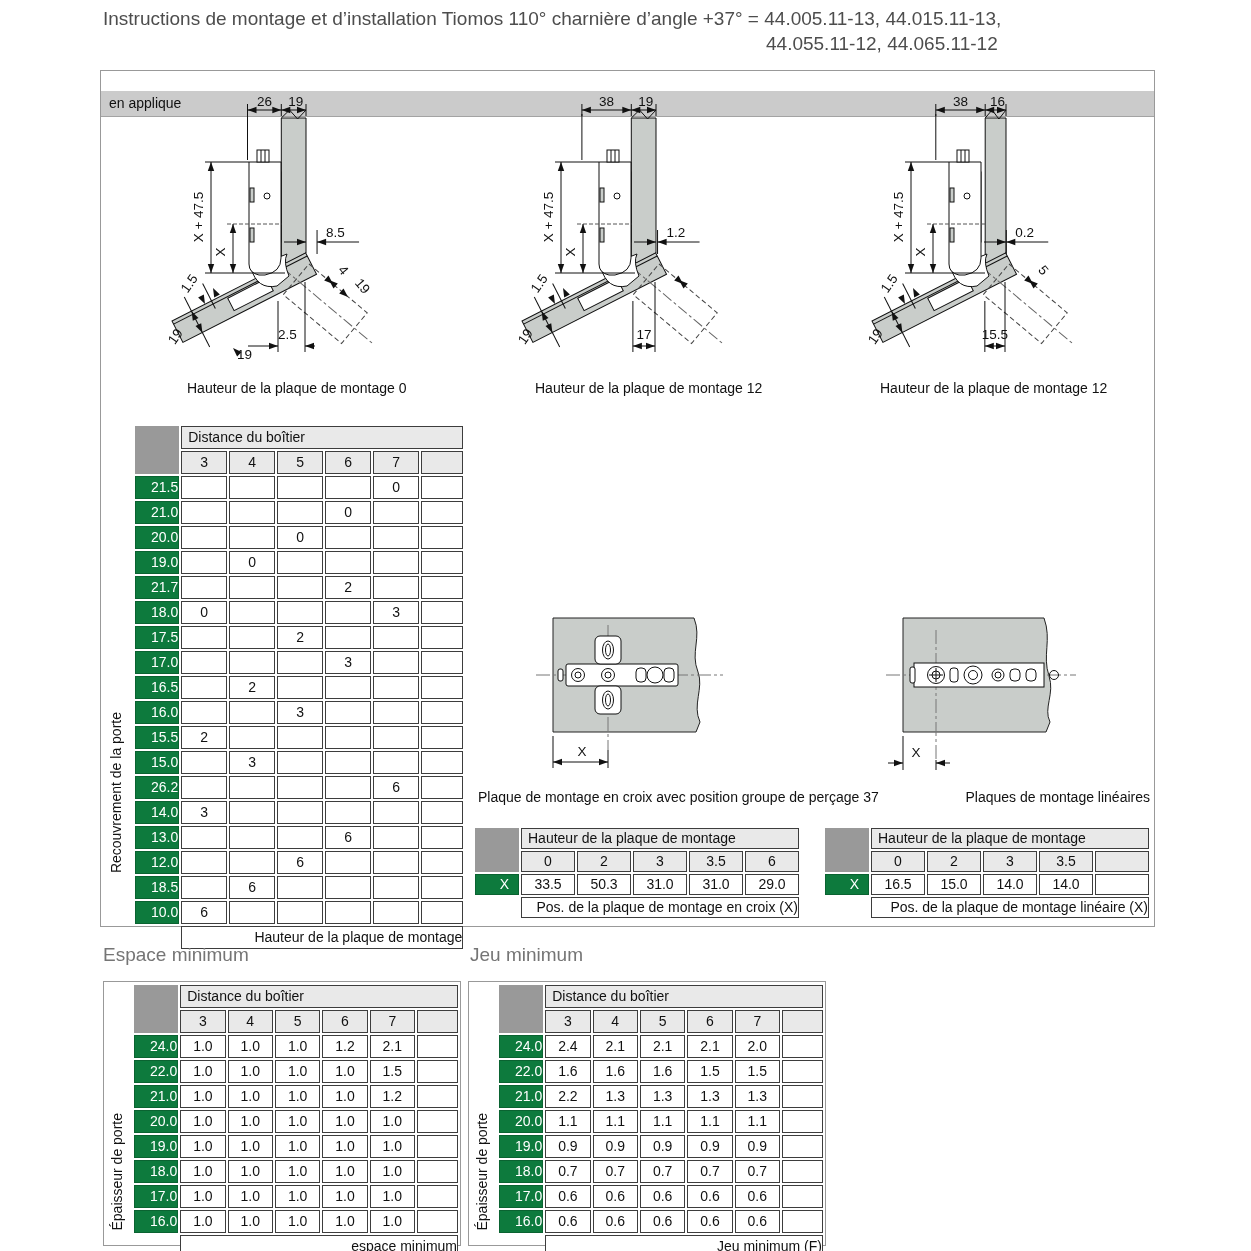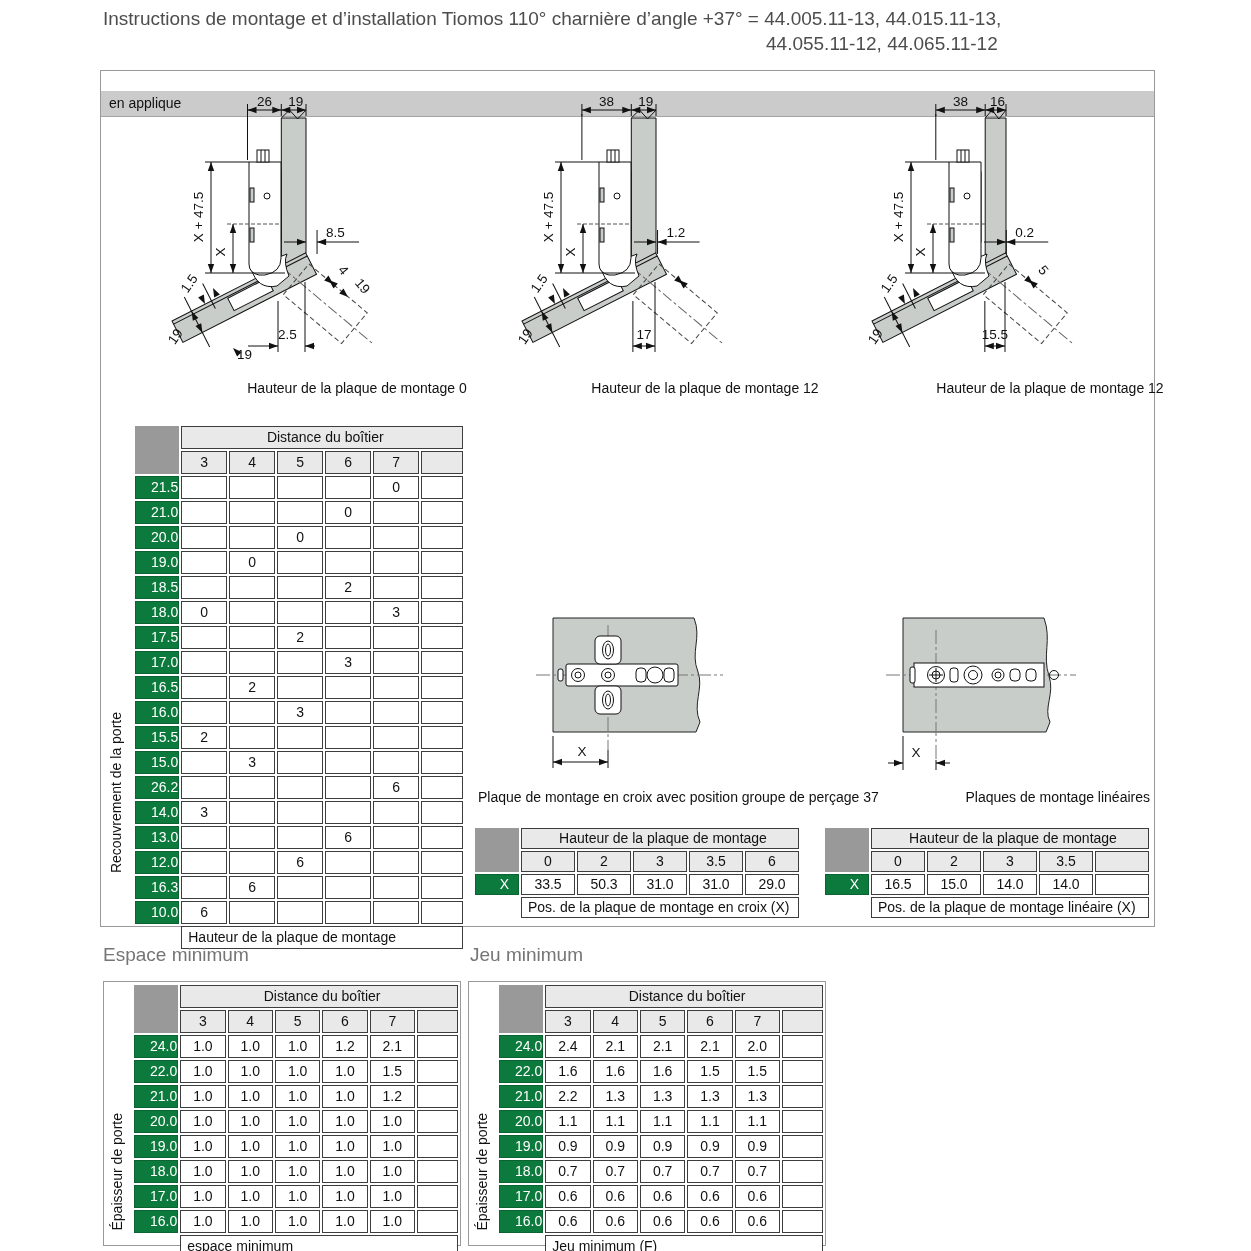--- a/index.html
+++ b/index.html
@@ -3,32 +3,32 @@
 <meta charset="utf-8">
 <style>
   html,body{margin:0;padding:0;}
   body{width:1251px;height:1251px;background:#fff;position:relative;
        font-family:"Liberation Sans","DejaVu Sans",sans-serif;color:#111;}
   .abs{position:absolute;}
   .title{font-size:19px;color:#4d4d4d;white-space:nowrap;}
   .mainbox{border:1px solid #999;background:#fff;}
   .bar{background:#cbcbcb;border-bottom:1px solid #a3a3a3;font-size:14px;color:#111;
        line-height:25px;height:25px;padding-left:8px;margin-top:20px;}
-  .caption{font-size:14px;text-align:center;white-space:nowrap;}
+  .caption{font-size:14px;text-align:left;white-space:nowrap;}
   .heading{font-size:19px;color:#757575;white-space:nowrap;}
   .vlabel{position:absolute;writing-mode:vertical-rl;transform:rotate(180deg);
           font-size:14px;color:#111;white-space:nowrap;}
   table{border-collapse:separate;border-spacing:2px;table-layout:fixed;}
   td{border:1px solid #3d3d3d;background:#fff;text-align:center;font-size:14px;
      height:21px;line-height:21px;padding:0;overflow:hidden;white-space:nowrap;}
-  td.gh{background:#e9e9e9;text-align:center;padding-left:6px;}
+  td.gh{background:#e9e9e9;text-align:left;padding-left:6px;}
   td.ch{background:#e9e9e9;}
   td.corner{background:#999;border-color:#999;}
   td.lbl{background:#0d7a3d;color:#fff;border-color:#0a6331;padding-left:15px;}
-  td.foot{text-align:left;padding-left:6px;}
+  td.foot{text-align:right;padding-left:6px;}
   td.nob{border:none;background:transparent;}
   .mid td{height:19px;line-height:19px;}
   .outerbox{border:1px solid #999;background:#fff;}
   svg text{font-size:13.5px;fill:#111;font-family:"Liberation Sans","DejaVu Sans",sans-serif;}
 </style>
 </head>
 <body>
 
 <div class="abs title" style="left:103px;top:8px">Instructions de montage et d’installation Tiomos 110° charnière d’angle +37° =  44.005.11-13, 44.015.11-13,</div>
 <div class="abs title" style="left:766px;top:33px">44.055.11-12, 44.065.11-12</div>
@@ -316,21 +316,21 @@
         <tr>
           <td class="lbl">19.0</td>
           <td></td>
           <td>0</td>
           <td></td>
           <td></td>
           <td></td>
           <td></td>
         </tr>
         <tr>
-          <td class="lbl">18.5</td>
+          <td class="lbl">21.7</td>
           <td></td>
           <td></td>
           <td></td>
           <td>2</td>
           <td></td>
           <td></td>
         </tr>
         <tr>
           <td class="lbl">18.0</td>
           <td>0</td>
@@ -424,21 +424,21 @@
         <tr>
           <td class="lbl">12.0</td>
           <td></td>
           <td></td>
           <td>6</td>
           <td></td>
           <td></td>
           <td></td>
         </tr>
         <tr>
-          <td class="lbl">16.3</td>
+          <td class="lbl">18.5</td>
           <td></td>
           <td>6</td>
           <td></td>
           <td></td>
           <td></td>
           <td></td>
         </tr>
         <tr>
           <td class="lbl">10.0</td>
           <td>6</td>

